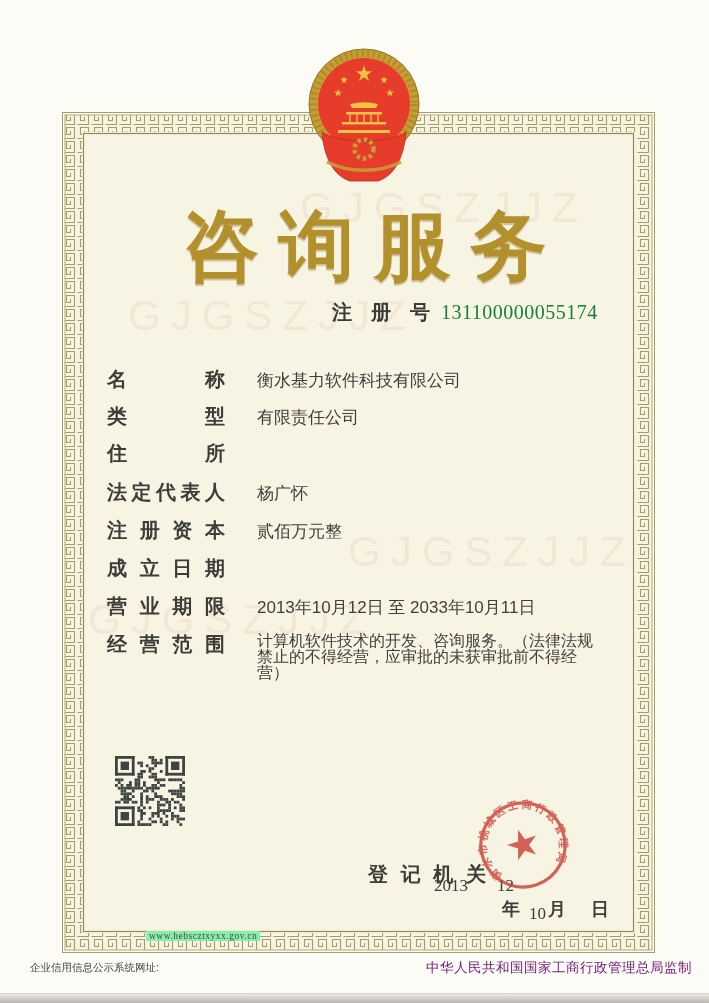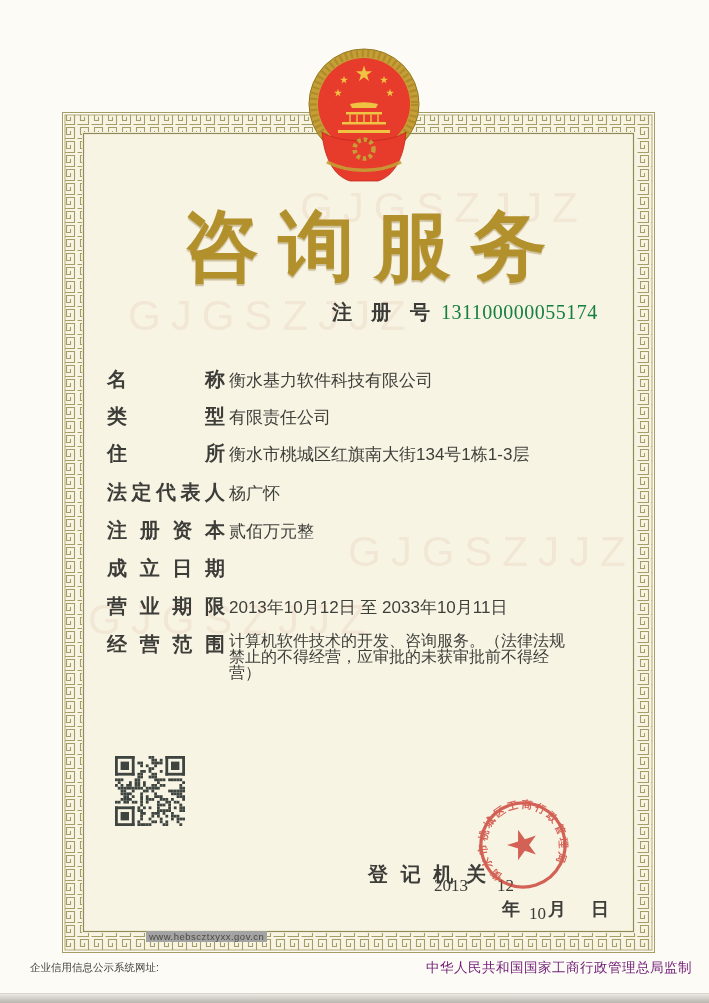--- a/index.html
+++ b/index.html
@@ -17,33 +17,33 @@
   .reg-line{position:absolute;left:332px;top:299px;z-index:2;display:flex;align-items:baseline;}
   .reg-label{width:98px;display:flex;justify-content:space-between;font-size:20px;font-weight:600;color:#3a3a36;}
   .reg-number{margin-left:11px;font-family:"Liberation Serif",serif;font-size:20px;
               letter-spacing:0.5px;color:#15803d;}
   .fields{position:absolute;left:107px;top:366px;width:545px;z-index:2;}
   .row{display:flex;align-items:baseline;height:22px;margin-bottom:15px;}
   .row:nth-child(4){margin-top:17px;}
   .row:nth-child(n+4){margin-bottom:16px;}
   .flabel{width:118px;flex:0 0 118px;display:flex;justify-content:space-between;
           font-size:20px;font-weight:600;color:#3c3c38;}
-  .fvalue{margin-left:4px;font-size:17px;color:#3f3f3a;white-space:nowrap;}
+  .fvalue{margin-left:32px;font-size:17px;color:#3f3f3a;white-space:nowrap;}
   .row.small{height:auto;align-items:flex-start;}
   .row.small .fvalue{font-size:16px;line-height:16px;white-space:normal;width:348px;margin-top:2px;}
   .qr{position:absolute;left:115px;top:756px;z-index:2;}
   .issuer{position:absolute;left:368px;top:861px;width:118px;z-index:2;display:flex;
           justify-content:space-between;font-size:20px;font-weight:600;color:#3c3c38;}
   .dt{position:absolute;z-index:2;font-family:"Liberation Serif",serif;font-size:17px;color:#3b3b37;}
   .dt.year{left:422px;top:876px;margin-left:12px;} .dt.month{left:497px;top:876px;} .dt.day{left:529px;top:904px;}
   .du{position:absolute;z-index:2;font-size:18px;font-weight:600;color:#3c3c38;}
   .du.y{left:502px;top:897px;} .du.m{left:548px;top:897px;} .du.d{left:591px;top:897px;}
   .seal{position:absolute;left:473px;top:795px;z-index:4;opacity:.82;}
   .site-url{position:absolute;left:146px;top:931px;z-index:2;font-size:9.5px;letter-spacing:0.5px;
-            color:#4c4a42;background:#a3a3a3;padding:0 3px;}
+            color:#4c4a42;background:#86efac;padding:0 3px;font-family:Liberation Serif, serif;}
   .foot-left{position:absolute;left:30px;top:961px;z-index:2;font-size:10.5px;color:#45443c;}
   .foot-right{position:absolute;right:17px;top:959px;z-index:2;font-size:13.5px;
               letter-spacing:0.5px;color:#701a75;}
   .scan-edge{position:absolute;left:0;right:0;bottom:0;height:9px;z-index:5;
              background:linear-gradient(#eae8e2,#b8b6af);border-top:1px solid #d8d6cf;}
 </style>
 </head>
 <body>
 
 <div class="scan">
@@ -114,21 +114,20 @@
           <span>类</span>
           <span>型</span>
         </div>
         <div class="fvalue">有限责任公司</div>
       </div>
       <div class="row">
         <div class="flabel">
           <span>住</span>
           <span>所</span>
         </div>
-        <div class="fvalue">衡水市桃城区红旗南大街134号1栋1-3层</div>
       </div>
       <div class="row">
         <div class="flabel">
           <span>法</span>
           <span>定</span>
           <span>代</span>
           <span>表</span>
           <span>人</span>
         </div>
         <div class="fvalue">杨广怀</div>

